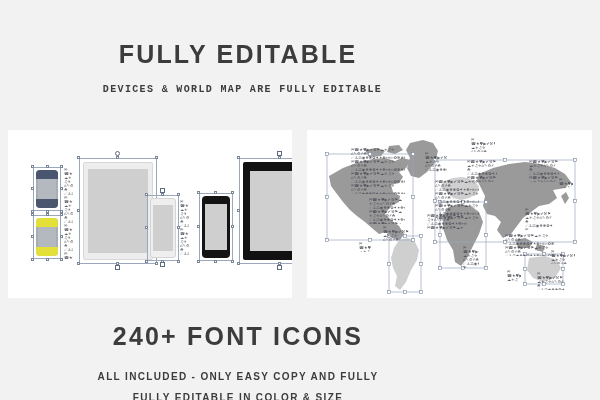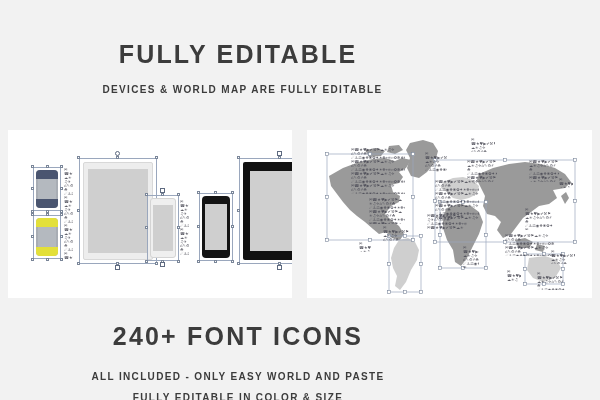--- a/index.html
+++ b/index.html
@@ -22,21 +22,21 @@
   }
   .subhead{
     text-align:center;
     font-weight:bold;
     color:#3c3c3c;
     letter-spacing:1.35px;
     font-size:10px;
     line-height:1;
   }
   .title-top{position:absolute;left:0;right:0;top:42px;}
-  .sub-top{position:absolute;left:9px;right:0;top:85px;}
+  .sub-top{position:absolute;left:9px;right:0;top:85px;font-family:Liberation Mono, monospace;}
   .title-bottom{position:absolute;left:0;right:0;top:324px;}
   .sub-bottom-1{position:absolute;left:0;right:0;top:372px;}
   .sub-bottom-2{position:absolute;left:0;right:0;top:393px;}
 
   
   .panel{
     position:absolute;
     background:#ffffff;
     top:130px;height:168px;
     overflow:hidden;
@@ -285,16 +285,16 @@
       <div class="glyphcluster" style="left:156px;top:116px;width:16px;height:22px;">✉☎★♥▶✔⚒⚑☁☀♫✈⌂✎⚙⚡☘☄⚓⚖◉❖❀✿✦✶❋⌖⎈⍾❂❇❄✹✉☎★♥▶✔⚒⚑☁☀♫✈⌂✎⚙⚡☘☄⚓⚖◉❖❀✿✦✶❋⌖⎈⍾❂❇❄✹✉☎★♥▶✔⚒⚑☁☀♫✈⌂✎⚙⚡☘☄⚓⚖◉❖❀✿✦✶❋⌖⎈⍾❂❇❄✹✉☎★♥▶✔⚒⚑☁☀♫✈⌂✎⚙⚡☘☄⚓⚖◉❖❀✿✦✶❋⌖⎈⍾❂❇❄✹✉☎★♥▶✔⚒⚑☁☀♫✈⌂✎⚙⚡☘☄⚓⚖◉❖❀✿✦✶❋⌖⎈⍾❂❇❄✹✉☎★♥▶✔⚒⚑☁☀♫✈⌂✎⚙⚡☘☄⚓⚖◉❖❀✿✦✶❋⌖⎈⍾❂❇❄✹✉☎★♥▶✔⚒⚑☁☀♫✈⌂✎⚙⚡☘☄⚓⚖◉❖❀✿✦✶❋⌖⎈⍾❂❇❄✹✉☎★♥▶✔⚒⚑☁☀♫✈⌂✎⚙⚡☘☄⚓⚖◉❖❀✿✦✶❋⌖⎈⍾❂❇❄✹✉☎★♥▶✔⚒⚑☁☀♫✈⌂✎⚙⚡☘☄⚓⚖◉❖❀✿✦✶❋⌖⎈⍾❂❇❄✹✉☎★♥▶✔⚒⚑☁☀♫✈⌂✎⚙⚡☘☄⚓⚖◉❖❀✿✦✶❋⌖⎈⍾❂❇❄✹✉☎★♥▶✔⚒⚑☁☀♫✈⌂✎⚙⚡☘☄⚓⚖◉❖❀✿✦✶❋⌖⎈⍾❂❇❄✹✉☎★♥▶✔⚒⚑☁☀♫✈⌂✎⚙⚡☘☄⚓⚖◉❖❀✿✦✶❋⌖⎈⍾❂❇❄✹✉☎★♥▶✔⚒⚑☁☀♫✈⌂✎⚙⚡☘☄⚓⚖◉❖❀✿✦✶❋⌖⎈⍾❂❇❄✹✉☎★♥▶✔⚒⚑☁☀♫✈⌂✎⚙⚡☘☄⚓⚖◉❖❀✿✦✶❋⌖⎈⍾❂❇❄✹</div>
       <div class="glyphcluster" style="left:244px;top:120px;width:24px;height:14px;">✉☎★♥▶✔⚒⚑☁☀♫✈⌂✎⚙⚡☘☄⚓⚖◉❖❀✿✦✶❋⌖⎈⍾❂❇❄✹✉☎★♥▶✔⚒⚑☁☀♫✈⌂✎⚙⚡☘☄⚓⚖◉❖❀✿✦✶❋⌖⎈⍾❂❇❄✹✉☎★♥▶✔⚒⚑☁☀♫✈⌂✎⚙⚡☘☄⚓⚖◉❖❀✿✦✶❋⌖⎈⍾❂❇❄✹✉☎★♥▶✔⚒⚑☁☀♫✈⌂✎⚙⚡☘☄⚓⚖◉❖❀✿✦✶❋⌖⎈⍾❂❇❄✹✉☎★♥▶✔⚒⚑☁☀♫✈⌂✎⚙⚡☘☄⚓⚖◉❖❀✿✦✶❋⌖⎈⍾❂❇❄✹✉☎★♥▶✔⚒⚑☁☀♫✈⌂✎⚙⚡☘☄⚓⚖◉❖❀✿✦✶❋⌖⎈⍾❂❇❄✹✉☎★♥▶✔⚒⚑☁☀♫✈⌂✎⚙⚡☘☄⚓⚖◉❖❀✿✦✶❋⌖⎈⍾❂❇❄✹✉☎★♥▶✔⚒⚑☁☀♫✈⌂✎⚙⚡☘☄⚓⚖◉❖❀✿✦✶❋⌖⎈⍾❂❇❄✹✉☎★♥▶✔⚒⚑☁☀♫✈⌂✎⚙⚡☘☄⚓⚖◉❖❀✿✦✶❋⌖⎈⍾❂❇❄✹✉☎★♥▶✔⚒⚑☁☀♫✈⌂✎⚙⚡☘☄⚓⚖◉❖❀✿✦✶❋⌖⎈⍾❂❇❄✹✉☎★♥▶✔⚒⚑☁☀♫✈⌂✎⚙⚡☘☄⚓⚖◉❖❀✿✦✶❋⌖⎈⍾❂❇❄✹✉☎★♥▶✔⚒⚑☁☀♫✈⌂✎⚙⚡☘☄⚓⚖◉❖❀✿✦✶❋⌖⎈⍾❂❇❄✹✉☎★♥▶✔⚒⚑☁☀♫✈⌂✎⚙⚡☘☄⚓⚖◉❖❀✿✦✶❋⌖⎈⍾❂❇❄✹✉☎★♥▶✔⚒⚑☁☀♫✈⌂✎⚙⚡☘☄⚓⚖◉❖❀✿✦✶❋⌖⎈⍾❂❇❄✹</div>
       <div class="glyphcluster" style="left:230px;top:142px;width:28px;height:18px;">✉☎★♥▶✔⚒⚑☁☀♫✈⌂✎⚙⚡☘☄⚓⚖◉❖❀✿✦✶❋⌖⎈⍾❂❇❄✹✉☎★♥▶✔⚒⚑☁☀♫✈⌂✎⚙⚡☘☄⚓⚖◉❖❀✿✦✶❋⌖⎈⍾❂❇❄✹✉☎★♥▶✔⚒⚑☁☀♫✈⌂✎⚙⚡☘☄⚓⚖◉❖❀✿✦✶❋⌖⎈⍾❂❇❄✹✉☎★♥▶✔⚒⚑☁☀♫✈⌂✎⚙⚡☘☄⚓⚖◉❖❀✿✦✶❋⌖⎈⍾❂❇❄✹✉☎★♥▶✔⚒⚑☁☀♫✈⌂✎⚙⚡☘☄⚓⚖◉❖❀✿✦✶❋⌖⎈⍾❂❇❄✹✉☎★♥▶✔⚒⚑☁☀♫✈⌂✎⚙⚡☘☄⚓⚖◉❖❀✿✦✶❋⌖⎈⍾❂❇❄✹✉☎★♥▶✔⚒⚑☁☀♫✈⌂✎⚙⚡☘☄⚓⚖◉❖❀✿✦✶❋⌖⎈⍾❂❇❄✹✉☎★♥▶✔⚒⚑☁☀♫✈⌂✎⚙⚡☘☄⚓⚖◉❖❀✿✦✶❋⌖⎈⍾❂❇❄✹✉☎★♥▶✔⚒⚑☁☀♫✈⌂✎⚙⚡☘☄⚓⚖◉❖❀✿✦✶❋⌖⎈⍾❂❇❄✹✉☎★♥▶✔⚒⚑☁☀♫✈⌂✎⚙⚡☘☄⚓⚖◉❖❀✿✦✶❋⌖⎈⍾❂❇❄✹✉☎★♥▶✔⚒⚑☁☀♫✈⌂✎⚙⚡☘☄⚓⚖◉❖❀✿✦✶❋⌖⎈⍾❂❇❄✹✉☎★♥▶✔⚒⚑☁☀♫✈⌂✎⚙⚡☘☄⚓⚖◉❖❀✿✦✶❋⌖⎈⍾❂❇❄✹✉☎★♥▶✔⚒⚑☁☀♫✈⌂✎⚙⚡☘☄⚓⚖◉❖❀✿✦✶❋⌖⎈⍾❂❇❄✹✉☎★♥▶✔⚒⚑☁☀♫✈⌂✎⚙⚡☘☄⚓⚖◉❖❀✿✦✶❋⌖⎈⍾❂❇❄✹</div>
       <div class="glyphcluster" style="left:200px;top:140px;width:14px;height:12px;">✉☎★♥▶✔⚒⚑☁☀♫✈⌂✎⚙⚡☘☄⚓⚖◉❖❀✿✦✶❋⌖⎈⍾❂❇❄✹✉☎★♥▶✔⚒⚑☁☀♫✈⌂✎⚙⚡☘☄⚓⚖◉❖❀✿✦✶❋⌖⎈⍾❂❇❄✹✉☎★♥▶✔⚒⚑☁☀♫✈⌂✎⚙⚡☘☄⚓⚖◉❖❀✿✦✶❋⌖⎈⍾❂❇❄✹✉☎★♥▶✔⚒⚑☁☀♫✈⌂✎⚙⚡☘☄⚓⚖◉❖❀✿✦✶❋⌖⎈⍾❂❇❄✹✉☎★♥▶✔⚒⚑☁☀♫✈⌂✎⚙⚡☘☄⚓⚖◉❖❀✿✦✶❋⌖⎈⍾❂❇❄✹✉☎★♥▶✔⚒⚑☁☀♫✈⌂✎⚙⚡☘☄⚓⚖◉❖❀✿✦✶❋⌖⎈⍾❂❇❄✹✉☎★♥▶✔⚒⚑☁☀♫✈⌂✎⚙⚡☘☄⚓⚖◉❖❀✿✦✶❋⌖⎈⍾❂❇❄✹✉☎★♥▶✔⚒⚑☁☀♫✈⌂✎⚙⚡☘☄⚓⚖◉❖❀✿✦✶❋⌖⎈⍾❂❇❄✹✉☎★♥▶✔⚒⚑☁☀♫✈⌂✎⚙⚡☘☄⚓⚖◉❖❀✿✦✶❋⌖⎈⍾❂❇❄✹✉☎★♥▶✔⚒⚑☁☀♫✈⌂✎⚙⚡☘☄⚓⚖◉❖❀✿✦✶❋⌖⎈⍾❂❇❄✹✉☎★♥▶✔⚒⚑☁☀♫✈⌂✎⚙⚡☘☄⚓⚖◉❖❀✿✦✶❋⌖⎈⍾❂❇❄✹✉☎★♥▶✔⚒⚑☁☀♫✈⌂✎⚙⚡☘☄⚓⚖◉❖❀✿✦✶❋⌖⎈⍾❂❇❄✹✉☎★♥▶✔⚒⚑☁☀♫✈⌂✎⚙⚡☘☄⚓⚖◉❖❀✿✦✶❋⌖⎈⍾❂❇❄✹✉☎★♥▶✔⚒⚑☁☀♫✈⌂✎⚙⚡☘☄⚓⚖◉❖❀✿✦✶❋⌖⎈⍾❂❇❄✹</div>
       <div class="glyphcluster" style="left:52px;top:112px;width:12px;height:10px;">✉☎★♥▶✔⚒⚑☁☀♫✈⌂✎⚙⚡☘☄⚓⚖◉❖❀✿✦✶❋⌖⎈⍾❂❇❄✹✉☎★♥▶✔⚒⚑☁☀♫✈⌂✎⚙⚡☘☄⚓⚖◉❖❀✿✦✶❋⌖⎈⍾❂❇❄✹✉☎★♥▶✔⚒⚑☁☀♫✈⌂✎⚙⚡☘☄⚓⚖◉❖❀✿✦✶❋⌖⎈⍾❂❇❄✹✉☎★♥▶✔⚒⚑☁☀♫✈⌂✎⚙⚡☘☄⚓⚖◉❖❀✿✦✶❋⌖⎈⍾❂❇❄✹✉☎★♥▶✔⚒⚑☁☀♫✈⌂✎⚙⚡☘☄⚓⚖◉❖❀✿✦✶❋⌖⎈⍾❂❇❄✹✉☎★♥▶✔⚒⚑☁☀♫✈⌂✎⚙⚡☘☄⚓⚖◉❖❀✿✦✶❋⌖⎈⍾❂❇❄✹✉☎★♥▶✔⚒⚑☁☀♫✈⌂✎⚙⚡☘☄⚓⚖◉❖❀✿✦✶❋⌖⎈⍾❂❇❄✹✉☎★♥▶✔⚒⚑☁☀♫✈⌂✎⚙⚡☘☄⚓⚖◉❖❀✿✦✶❋⌖⎈⍾❂❇❄✹✉☎★♥▶✔⚒⚑☁☀♫✈⌂✎⚙⚡☘☄⚓⚖◉❖❀✿✦✶❋⌖⎈⍾❂❇❄✹✉☎★♥▶✔⚒⚑☁☀♫✈⌂✎⚙⚡☘☄⚓⚖◉❖❀✿✦✶❋⌖⎈⍾❂❇❄✹✉☎★♥▶✔⚒⚑☁☀♫✈⌂✎⚙⚡☘☄⚓⚖◉❖❀✿✦✶❋⌖⎈⍾❂❇❄✹✉☎★♥▶✔⚒⚑☁☀♫✈⌂✎⚙⚡☘☄⚓⚖◉❖❀✿✦✶❋⌖⎈⍾❂❇❄✹✉☎★♥▶✔⚒⚑☁☀♫✈⌂✎⚙⚡☘☄⚓⚖◉❖❀✿✦✶❋⌖⎈⍾❂❇❄✹✉☎★♥▶✔⚒⚑☁☀♫✈⌂✎⚙⚡☘☄⚓⚖◉❖❀✿✦✶❋⌖⎈⍾❂❇❄✹</div>
       <div class="glyphcluster" style="left:252px;top:48px;width:14px;height:10px;">✉☎★♥▶✔⚒⚑☁☀♫✈⌂✎⚙⚡☘☄⚓⚖◉❖❀✿✦✶❋⌖⎈⍾❂❇❄✹✉☎★♥▶✔⚒⚑☁☀♫✈⌂✎⚙⚡☘☄⚓⚖◉❖❀✿✦✶❋⌖⎈⍾❂❇❄✹✉☎★♥▶✔⚒⚑☁☀♫✈⌂✎⚙⚡☘☄⚓⚖◉❖❀✿✦✶❋⌖⎈⍾❂❇❄✹✉☎★♥▶✔⚒⚑☁☀♫✈⌂✎⚙⚡☘☄⚓⚖◉❖❀✿✦✶❋⌖⎈⍾❂❇❄✹✉☎★♥▶✔⚒⚑☁☀♫✈⌂✎⚙⚡☘☄⚓⚖◉❖❀✿✦✶❋⌖⎈⍾❂❇❄✹✉☎★♥▶✔⚒⚑☁☀♫✈⌂✎⚙⚡☘☄⚓⚖◉❖❀✿✦✶❋⌖⎈⍾❂❇❄✹✉☎★♥▶✔⚒⚑☁☀♫✈⌂✎⚙⚡☘☄⚓⚖◉❖❀✿✦✶❋⌖⎈⍾❂❇❄✹✉☎★♥▶✔⚒⚑☁☀♫✈⌂✎⚙⚡☘☄⚓⚖◉❖❀✿✦✶❋⌖⎈⍾❂❇❄✹✉☎★♥▶✔⚒⚑☁☀♫✈⌂✎⚙⚡☘☄⚓⚖◉❖❀✿✦✶❋⌖⎈⍾❂❇❄✹✉☎★♥▶✔⚒⚑☁☀♫✈⌂✎⚙⚡☘☄⚓⚖◉❖❀✿✦✶❋⌖⎈⍾❂❇❄✹✉☎★♥▶✔⚒⚑☁☀♫✈⌂✎⚙⚡☘☄⚓⚖◉❖❀✿✦✶❋⌖⎈⍾❂❇❄✹✉☎★♥▶✔⚒⚑☁☀♫✈⌂✎⚙⚡☘☄⚓⚖◉❖❀✿✦✶❋⌖⎈⍾❂❇❄✹✉☎★♥▶✔⚒⚑☁☀♫✈⌂✎⚙⚡☘☄⚓⚖◉❖❀✿✦✶❋⌖⎈⍾❂❇❄✹✉☎★♥▶✔⚒⚑☁☀♫✈⌂✎⚙⚡☘☄⚓⚖◉❖❀✿✦✶❋⌖⎈⍾❂❇❄✹</div>
     </div>
   </div>
 
   <div class="headline title-bottom">240+ FONT ICONS</div>
-  <div class="subhead sub-bottom-1">ALL INCLUDED - ONLY EASY WORLD AND PASTE</div>
+  <div class="subhead sub-bottom-1">ALL INCLUDED - ONLY EASY COPY AND FULLY</div>
   <div class="subhead sub-bottom-2">FULLY EDITABLE IN COLOR &amp; SIZE</div>
 
 </div>
 
 </body></html>

